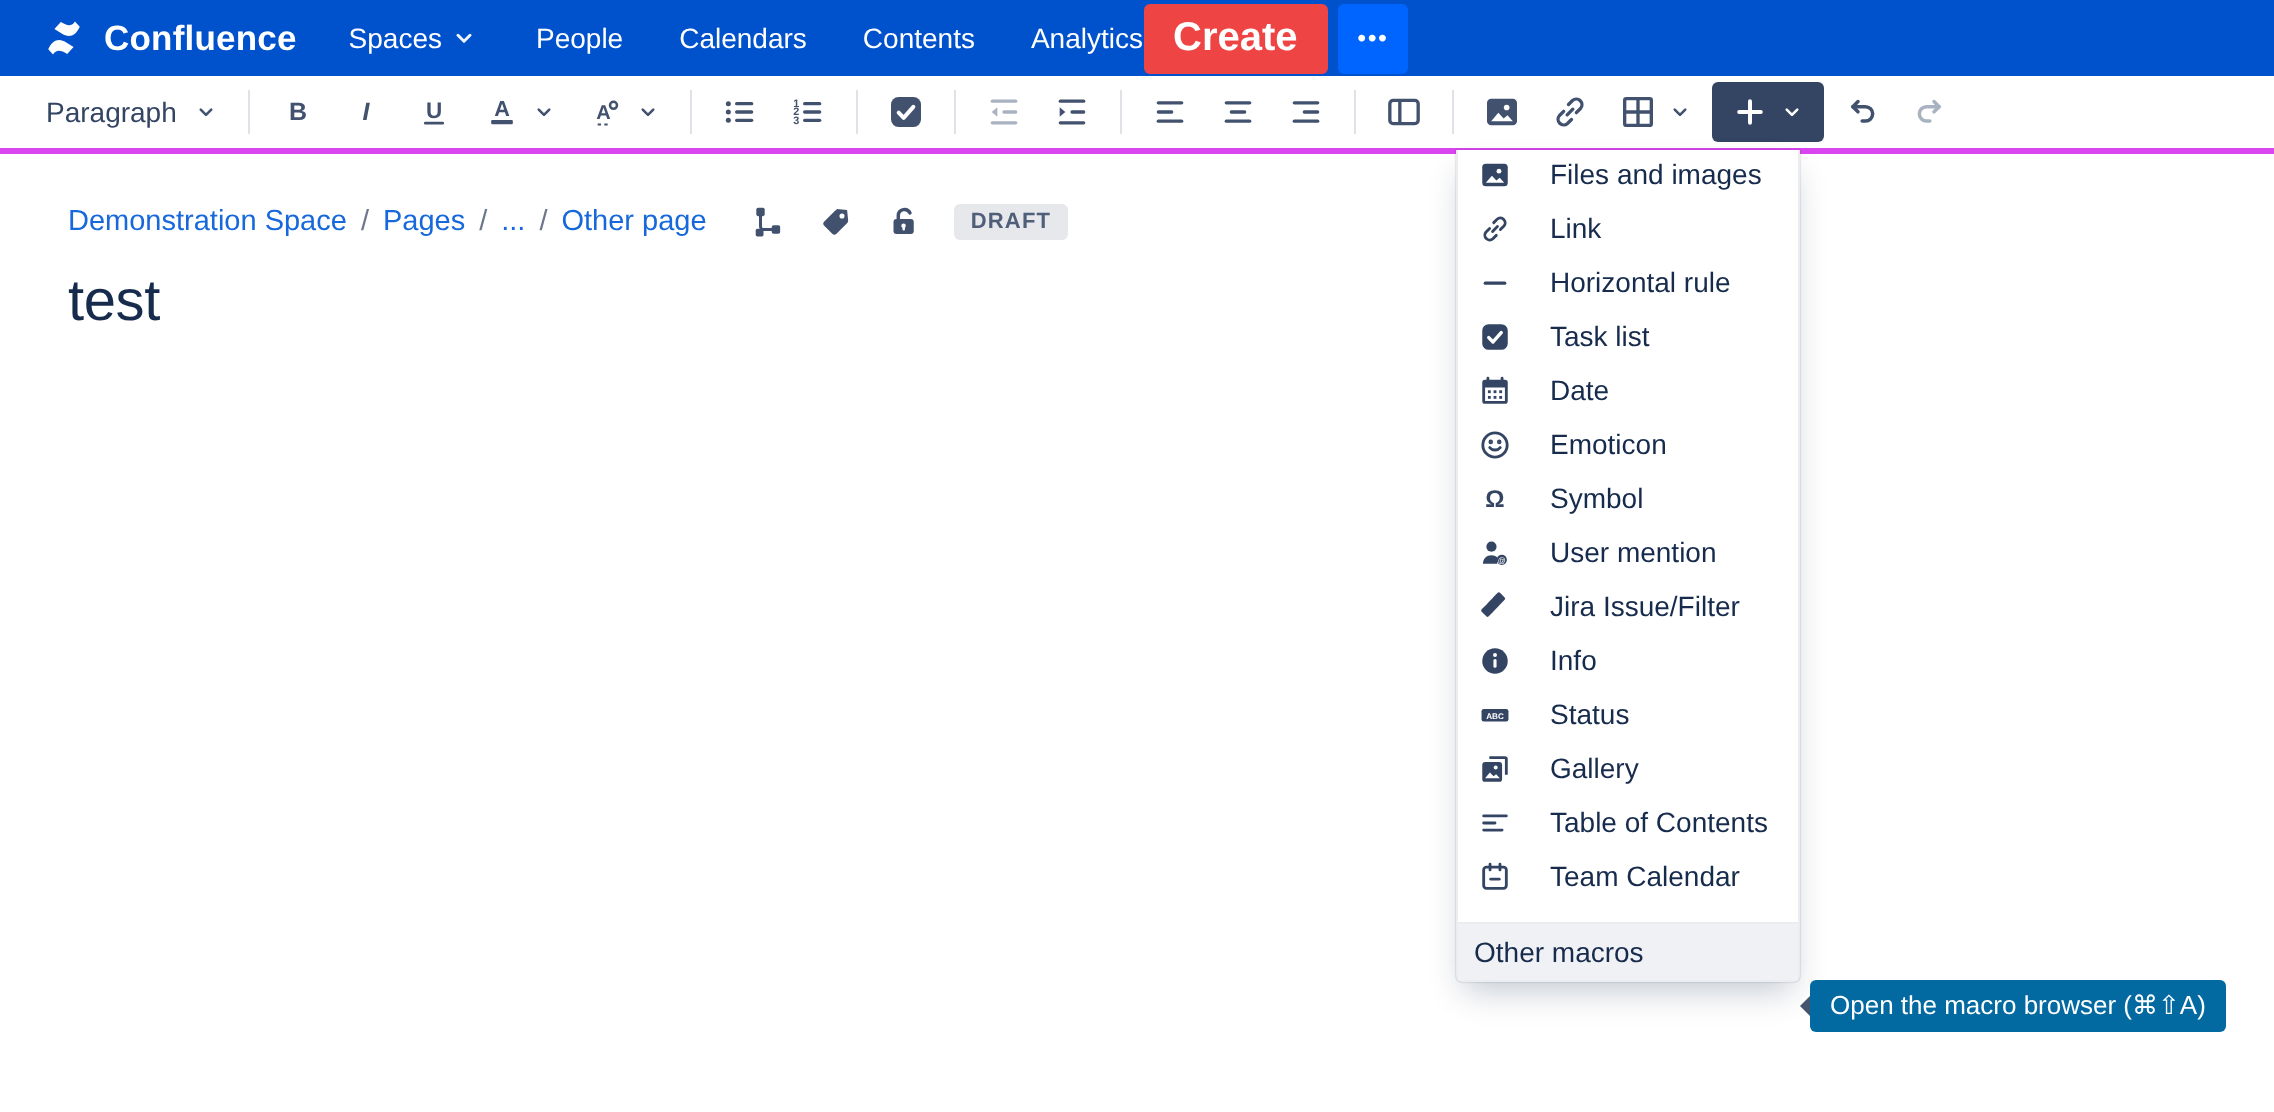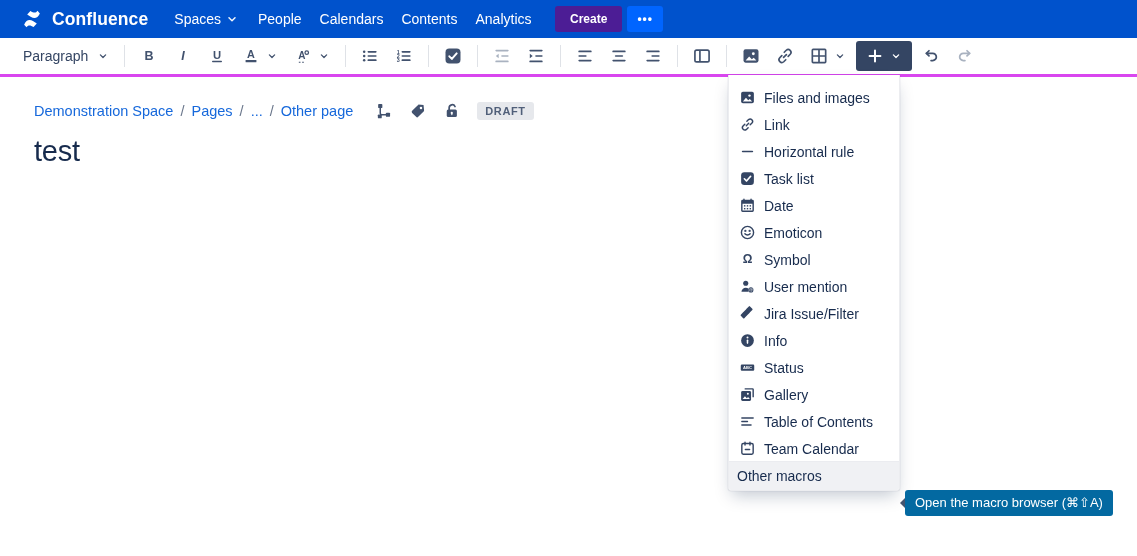--- a/index.html
+++ b/index.html
@@ -3,26 +3,26 @@
 <meta charset="utf-8">
 <style>
   * { margin:0; padding:0; box-sizing:border-box; }
   html,body { width:1137px; height:556px; background:#fff; overflow:hidden;
     font-family:"Liberation Sans", sans-serif; -webkit-font-smoothing:antialiased; }
 
   
   .navbar { height:38px; background:#0052CC; display:flex; align-items:center; padding:0 12px 0 20px; }
   .brand { display:flex; align-items:center; gap:8px; color:#fff; margin-right:26px; cursor:pointer; }
   .brand-name { font-size:17.5px; font-weight:600; letter-spacing:.1px; }
-  .nav-menu { display:flex; align-items:center; gap:18px; flex:1; }
+  .nav-menu { display:flex; align-items:center; gap:28px; flex:1; }
   .nav-item { display:flex; align-items:center; gap:3px; color:#fff; font-size:14px; cursor:pointer; }
   .nav-item .icon { opacity:.95; }
   .nav-actions { display:flex; gap:5px; margin-right:462px; }
-  .btn-create { background:#4c1d95; color:#fff; border:none; border-radius:3px;
-    font-family:inherit; font-size:12px; font-weight:700; padding:6px 15px; cursor:pointer; }
+  .btn-create { background:#ef4444; color:#fff; border:none; border-radius:3px;
+    font-family:inherit; font-size:20px; font-weight:700; padding:6px 15px; cursor:pointer; }
   .btn-more { background:#0065FF; color:#fff; border:none; border-radius:3px;
     font-size:12px; font-weight:700; letter-spacing:1px; padding:6px 10px; cursor:pointer; }
 
   
   .toolbar { height:39px; background:#fff; border-bottom:3px solid #d946ef;
     display:flex; align-items:center; padding:0 10px; }
   .tb-btn { display:flex; align-items:center; gap:4px; background:none; border:none;
     border-radius:3px; padding:4px 5px; margin:0 2px; color:#42526E; cursor:pointer; font-family:inherit; }
   .tb-btn .icon { width:20px; height:20px; }
   .tb-btn .chev { width:14px; height:14px; }
@@ -44,21 +44,21 @@
   .draft-badge { margin-left:16px; background:#E6E8EC; color:#505F79; font-size:11px;
     font-weight:700; letter-spacing:.6px; padding:3px 8px; border-radius:3px; }
 
   
   .page-title { margin:15px 0 0 34px; font-size:29px; font-weight:500; color:#172B4D; letter-spacing:-.2px; }
 
   
   .menu { position:absolute; left:728px; top:75px; width:172px; background:#fff;
     border:1px solid #ECEDF0; border-top:none; border-radius:0 0 3px 3px; padding-top:4px;
     box-shadow:0 8px 16px -4px rgba(9,30,66,.25), 0 0 1px rgba(9,30,66,.31); z-index:5; }
-  .menu-item { height:27px; display:flex; align-items:flex-end; gap:8px; padding-left:10px;
+  .menu-item { height:27px; display:flex; align-items:flex-start; gap:19px; padding-left:10px;
     font-size:14px; color:#172B4D; cursor:pointer; }
   .menu-item .icon { width:17px; height:17px; color:#344563; flex:none; }
   .menu-divider { height:1px; background:#EBECF0; margin-top:4px; }
   .menu-footer { height:28px; display:flex; align-items:center; padding-left:8px;
     background:#F0F1F4; font-size:14px; color:#172B4D; cursor:pointer; border-radius:0 0 2px 2px; }
 
   
   .tooltip { position:absolute; left:905px; top:490px; height:26px; line-height:26px;
     background:#0369a1; color:#fff; font-size:13px; padding:0 10px; border-radius:3px; z-index:6; }
   .tooltip::before { content:""; position:absolute; left:-5px; top:8px;

